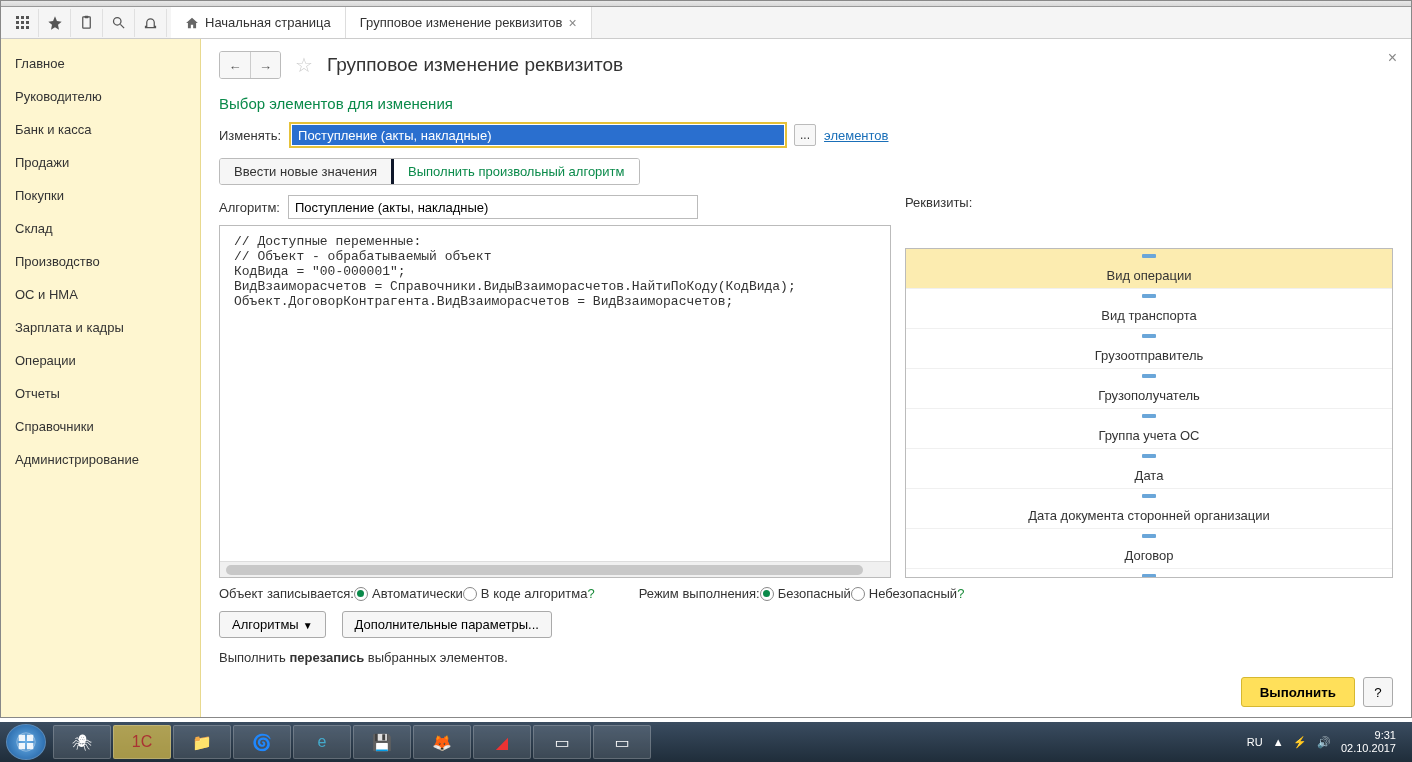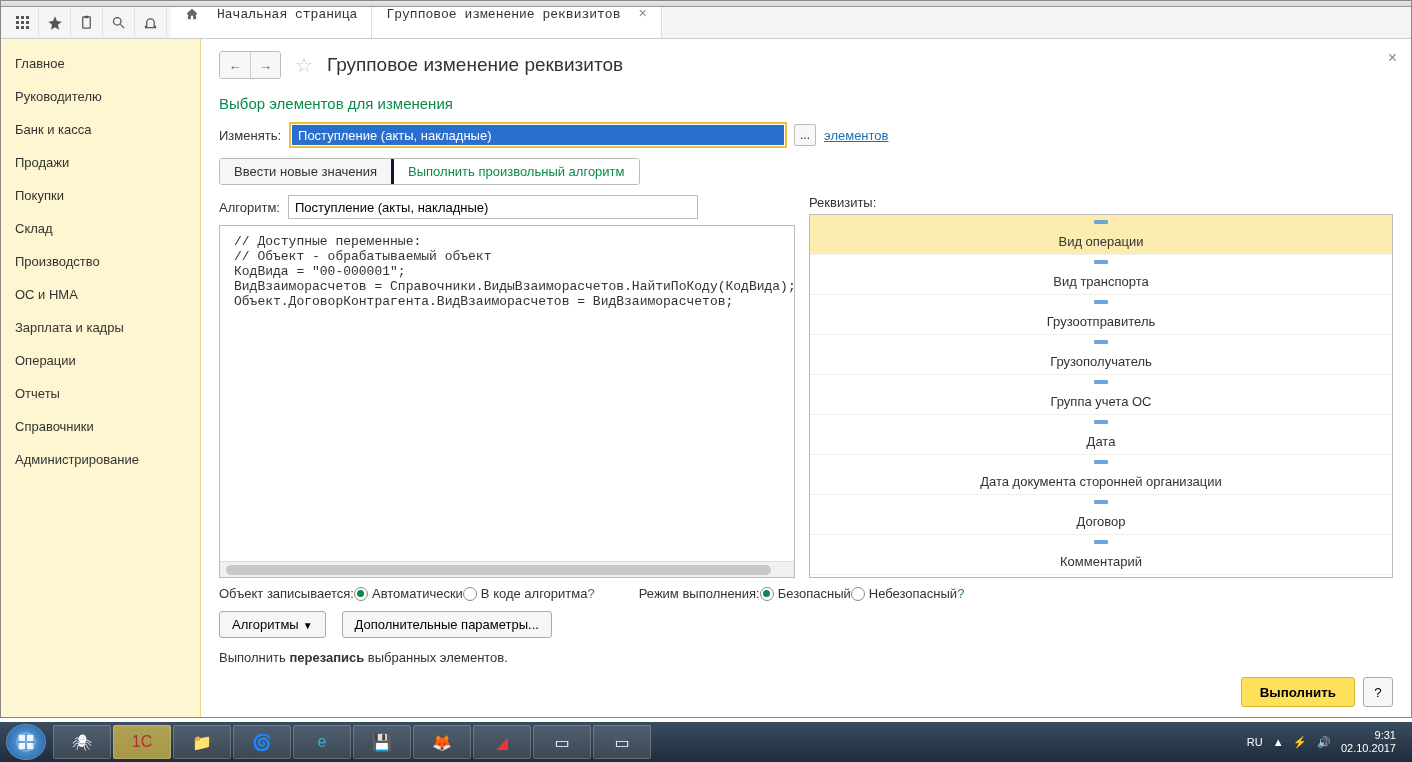--- a/index.html
+++ b/index.html
@@ -3,21 +3,21 @@
 <meta charset="utf-8">
 <style>
 * { box-sizing: border-box; margin: 0; padding: 0; }
 body { font-family: Arial, sans-serif; font-size: 13px; color: #333; background: #fff; width: 1412px; height: 762px; overflow: hidden; position: relative; }
 
 .window-frame { border: 1px solid #888; height: 718px; display: flex; flex-direction: column; background: #fff; }
 .title-min { height: 6px; background: linear-gradient(#e8e8e8,#d8d8d8); border-bottom: 1px solid #999; }
 .top-toolbar { height: 32px; background: #f5f5f5; border-bottom: 1px solid #ccc; display: flex; align-items: center; padding: 0 6px; gap: 0; }
 .tb-btn { width: 32px; height: 28px; display: flex; align-items: center; justify-content: center; cursor: pointer; border-right: 1px solid #e0e0e0; }
 .tab-holder { display: flex; height: 100%; align-items: stretch; margin-left: 4px; }
-.tab { padding: 0 14px; display: flex; border-right: 1px solid #ddd; background: #fff; gap: 18px; cursor: pointer; font-family: Liberation Mono, monospace; }
+.tab { padding: 0 14px; display: flex; align-items: center; border-right: 1px solid #ddd; background: #fff; gap: 6px; cursor: pointer; }
 .tab .home-icon { color: #666; }
 .tab-close { color: #888; font-size: 14px; line-height: 1; cursor: pointer; }
 
 .main-area { flex: 1; display: flex; overflow: hidden; }
 .sidebar { width: 200px; background: #fef6d0; border-right: 1px solid #e8d98f; display: flex; flex-direction: column; padding-top: 8px; }
 .sidebar-item { padding: 9px 14px; color: #333; cursor: pointer; }
 
 .content { flex: 1; padding: 12px 18px 10px 18px; display: flex; flex-direction: column; position: relative; overflow: hidden; }
 .page-head { display: flex; align-items: center; gap: 8px; margin-bottom: 10px; }
 .nav-btns { display: flex; border: 1px solid #bbb; border-radius: 3px; overflow: hidden; }
@@ -42,21 +42,21 @@
 
 .algo-row { display:flex; align-items:center; gap:8px; margin-bottom:6px; }
 .algo-input { border:1px solid #bbb; height:24px; width: 410px; padding: 0 6px; font-size:13px; }
 
 .split { display:flex; gap:14px; flex:1; min-height:0; }
 .code-pane { flex:1; border:1px solid #bbb; background:#fff; position:relative; display:flex; flex-direction:column; min-width:0; }
 .code-area { flex:1; padding: 8px 14px; font-family: "Courier New", monospace; font-size: 13px; white-space: pre; overflow: hidden; }
 .hscroll { height: 16px; background: #f0f0f0; border-top:1px solid #ddd; display:flex; align-items:center; }
 .hscroll-thumb { height:10px; width: 95%; background:#c8c8c8; border-radius:5px; margin-left:6px; }
 
-.req-pane { width: 584px; display:flex; flex-direction:column; }
+.req-pane { width: 488px; display:flex; flex-direction:column;gap:34px; }
 .req-label { margin-bottom: 4px; }
 .req-list { flex:1; border: 1px solid #bbb; overflow-y: auto; background:#fff; }
 .req-item { display:flex; align-items:center; padding: 5px 21px; border-bottom: 1px solid #f0f0f0; cursor: default; gap:10px;flex-direction:column; }
 .req-item.selected { background: #fcecb0; }
 .req-bullet { width:14px; height:4px; background:#6aa6d9; border-radius:1px; }
 .req-list::-webkit-scrollbar { width: 16px; }
 .req-list::-webkit-scrollbar-thumb { background:#c8c8c8; border-radius:6px; border:3px solid #f0f0f0; }
 .req-list::-webkit-scrollbar-track { background:#f0f0f0; }
 
 .opts-row { display:flex; align-items:center; margin-top:8px; font-size:13px; }

